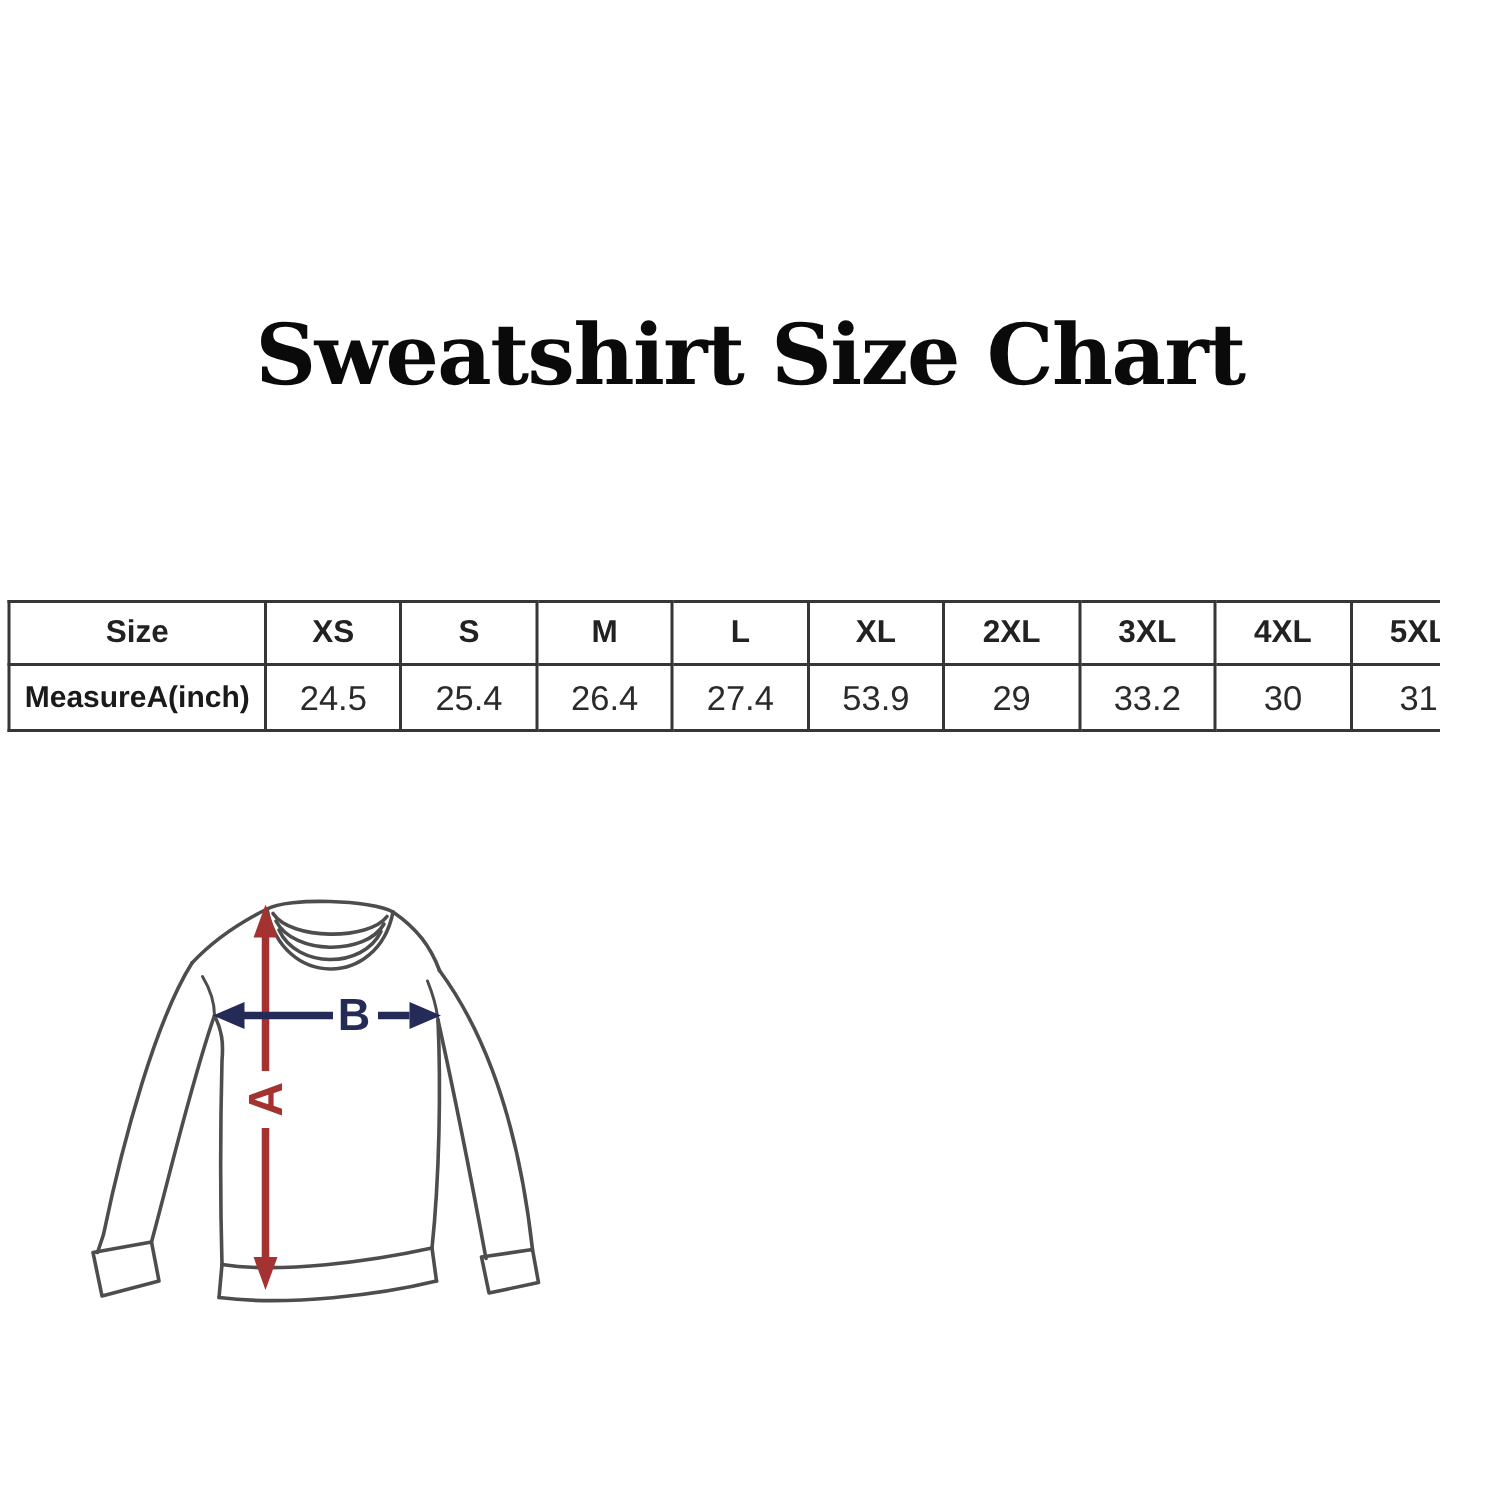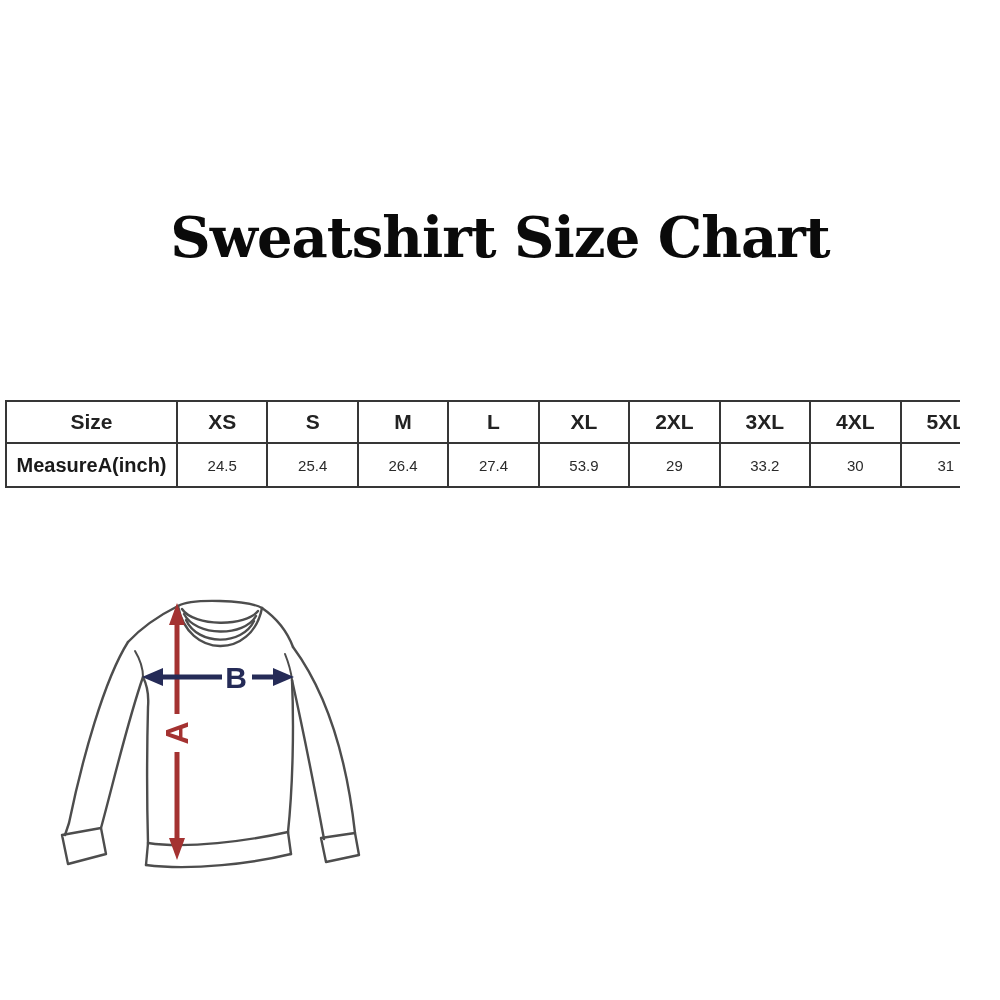--- a/index.html
+++ b/index.html
@@ -54,21 +54,21 @@
     color: #222222;
   }
   .size-table td.row-label {
     font-weight: 700;
     font-size: 20px;
     color: #1a1a1a;
     border-radius: 12px;
   }
   .size-table td.value-cell {
     font-weight: 400;
-    font-size: 15px;
+    font-size: 23px;
     color: #2a2a2a;
   }
   .diagram {
     position: absolute;
     left: 42px;
     top: 575px;
     width: 330px;
     height: 320px;
   }
   svg text.arrow-label {

